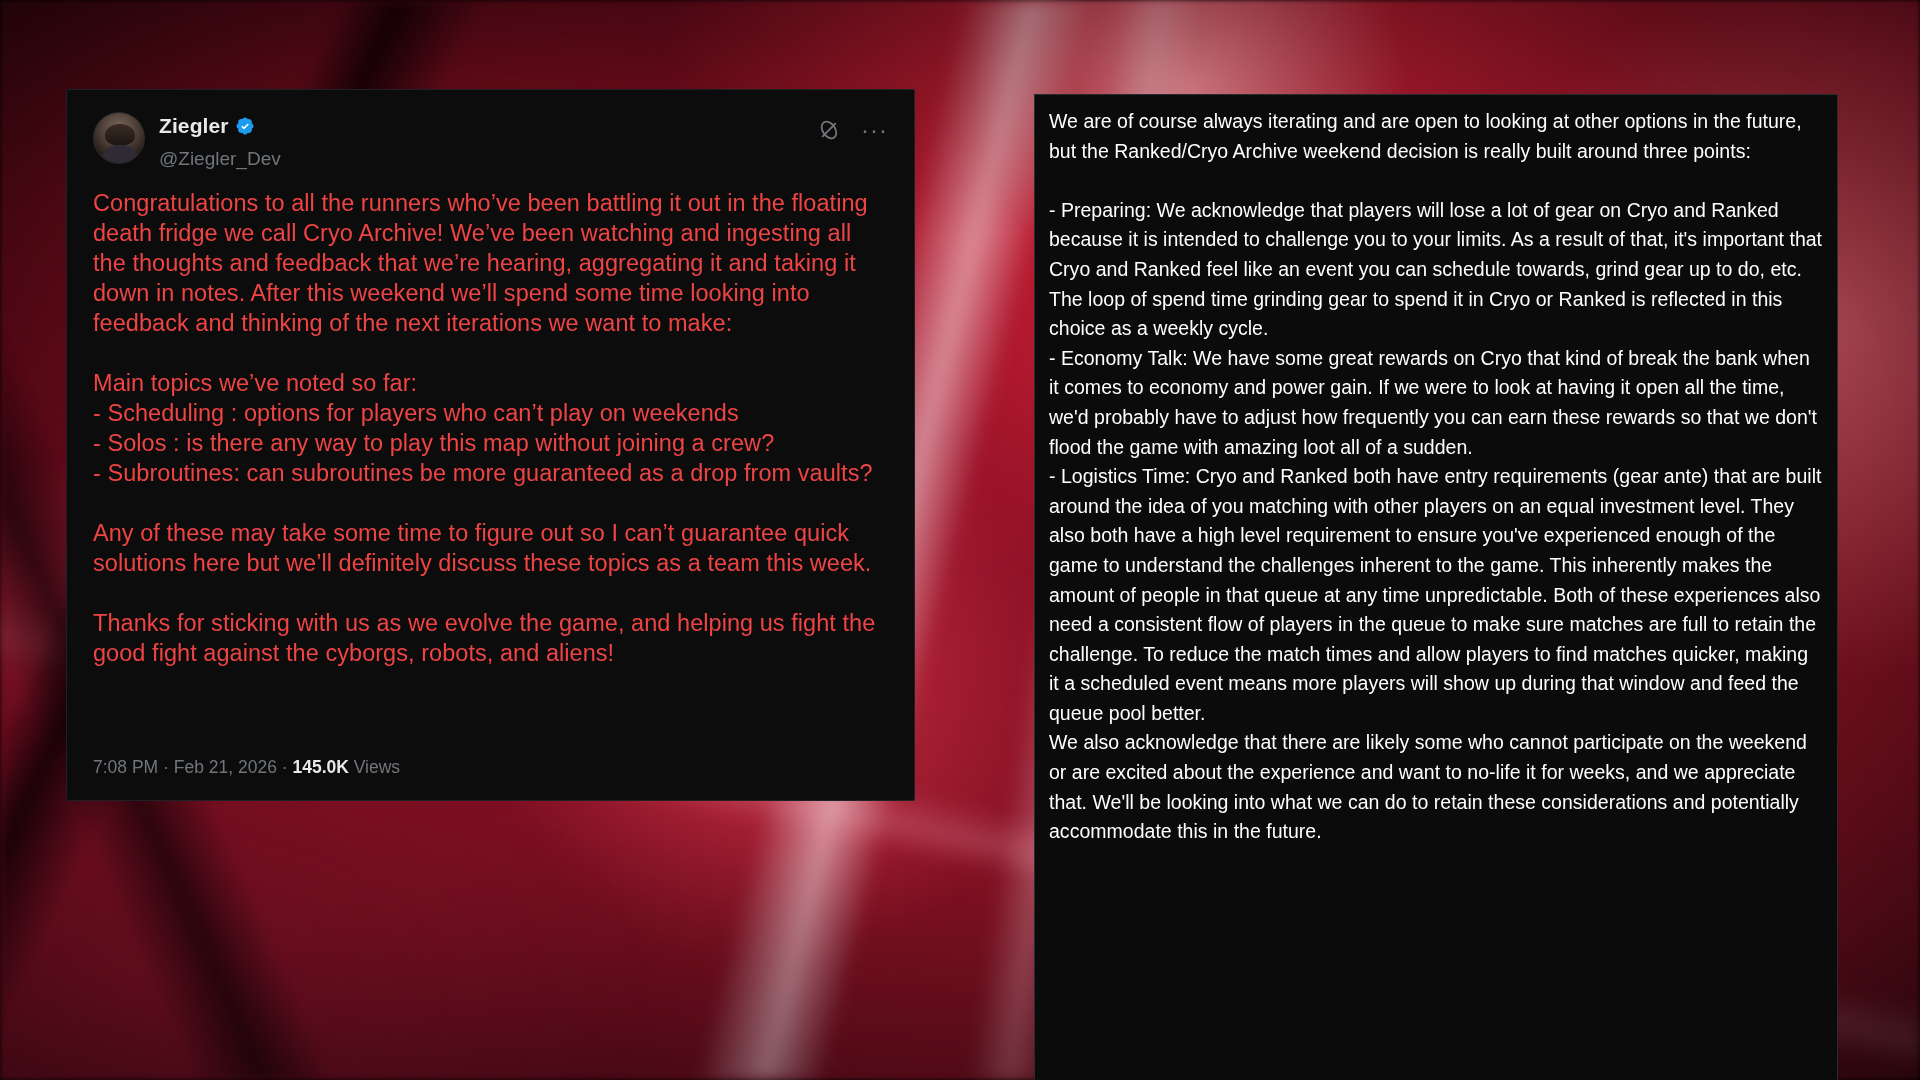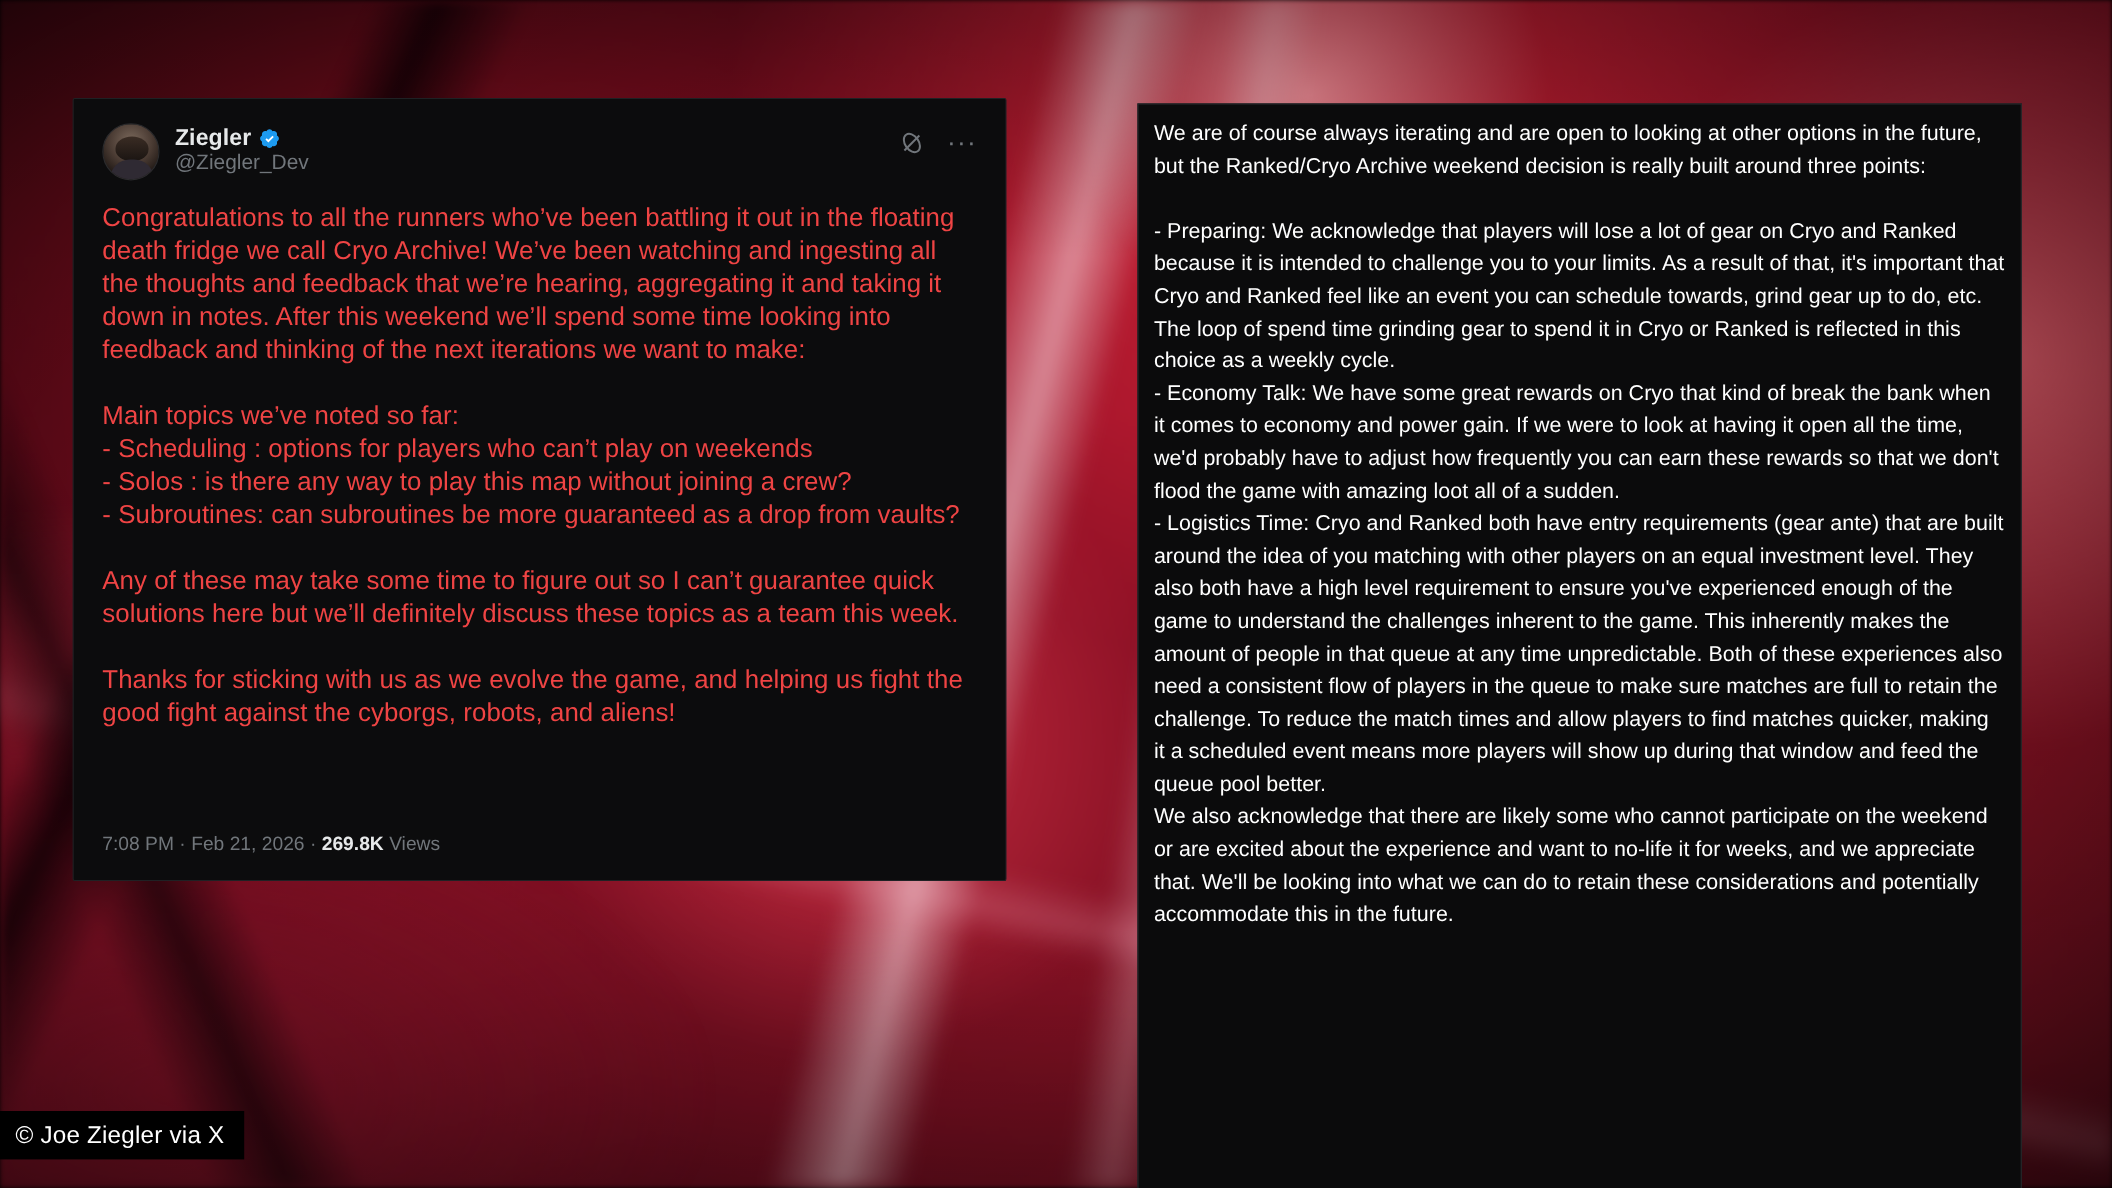--- a/index.html
+++ b/index.html
@@ -87,21 +87,21 @@
     background: #2f2a33;
   }
   .name-block { display: flex; flex-direction: column; justify-content: center; padding-top: 2px; }
   .display-name-row { display: flex; align-items: center; gap: 6px; }
   .display-name {
     font-size: 21px; font-weight: bold; color: #e7e9ea; letter-spacing: 0.1px;
   }
   .verified {
     width: 20px; height: 20px; display: inline-block;
   }
-  .handle { font-size: 19px; color: #71767b; margin-top: 0; }
+  .handle { font-size: 19px; color: #71767b; margin-top: 10px; }
   .head-actions {
     position: absolute; right: 0; top: 6px;
     display: flex; align-items: center; gap: 20px;
   }
   .icon-btn { color: #71767b; cursor: pointer; display: flex; align-items: center; }
   .dots { font-size: 24px; line-height: 16px; letter-spacing: 1px; color: #71767b; }
 
   .tweet-body {
     margin-top: 18px;
     font-size: 23.5px;
@@ -189,26 +189,25 @@
 Main topics we’ve noted so far:
 - Scheduling : options for players who can’t play on weekends
 - Solos : is there any way to play this map without joining a crew?
 - Subroutines: can subroutines be more guaranteed as a drop from vaults?
 
 Any of these may take some time to figure out so I can’t guarantee quick solutions here but we’ll definitely discuss these topics as a team this week.
 
 Thanks for sticking with us as we evolve the game, and helping us fight the good fight against the cyborgs, robots, and aliens!</div>
 
     <div class="tweet-meta">
-      <span>7:08 PM</span><span> · </span><span>Feb 21, 2026</span><span> · </span><b>269.8K</b><span> Views</span>
+      <span>7:08 PM</span><span> · </span><span>Feb 21, 2026</span><span> · </span><b>145.0K</b><span> Views</span>
     </div>
   </div>
 
   <div id="screenshot-panel">We are of course always iterating and are open to looking at other options in the future, but the Ranked/Cryo Archive weekend decision is really built around three points:
 
 - Preparing: We acknowledge that players will lose a lot of gear on Cryo and Ranked because it is intended to challenge you to your limits. As a result of that, it's important that Cryo and Ranked feel like an event you can schedule towards, grind gear up to do, etc. The loop of spend time grinding gear to spend it in Cryo or Ranked is reflected in this choice as a weekly cycle.
 - Economy Talk: We have some great rewards on Cryo that kind of break the bank when it comes to economy and power gain. If we were to look at having it open all the time, we'd probably have to adjust how frequently you can earn these rewards so that we don't flood the game with amazing loot all of a sudden.
 - Logistics Time: Cryo and Ranked both have entry requirements (gear ante) that are built around the idea of you matching with other players on an equal investment level. They also both have a high level requirement to ensure you've experienced enough of the game to understand the challenges inherent to the game. This inherently makes the amount of people in that queue at any time unpredictable. Both of these experiences also need a consistent flow of players in the queue to make sure matches are full to retain the challenge. To reduce the match times and allow players to find matches quicker, making it a scheduled event means more players will show up during that window and feed the queue pool better.
 We also acknowledge that there are likely some who cannot participate on the weekend or are excited about the experience and want to no-life it for weeks, and we appreciate that. We'll be looking into what we can do to retain these considerations and potentially accommodate this in the future.</div>
 
-  <div id="credit">© Joe Ziegler via X</div>
 
 </div>
 
 </body></html>

